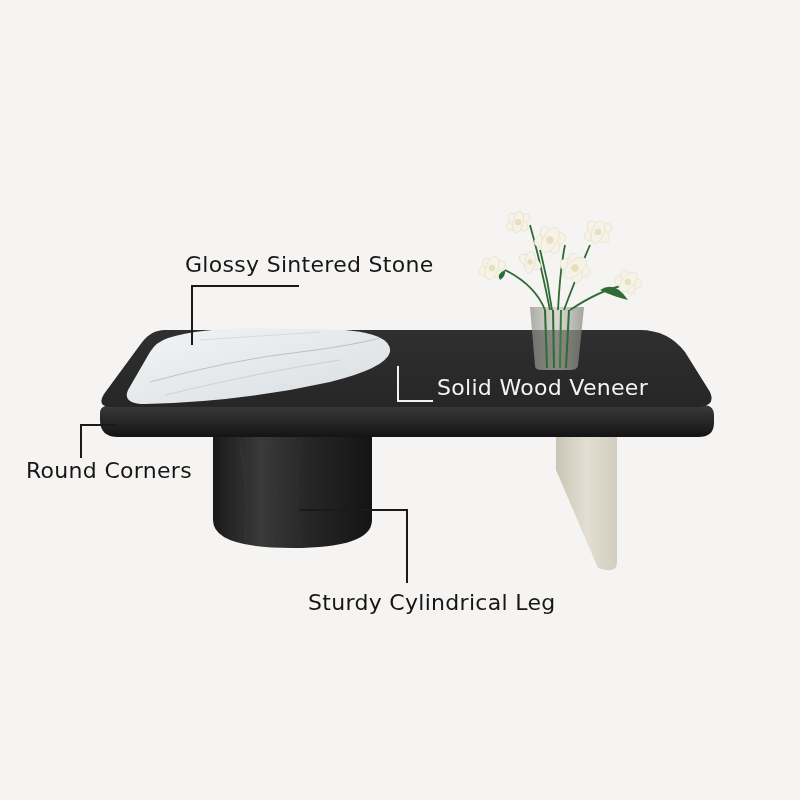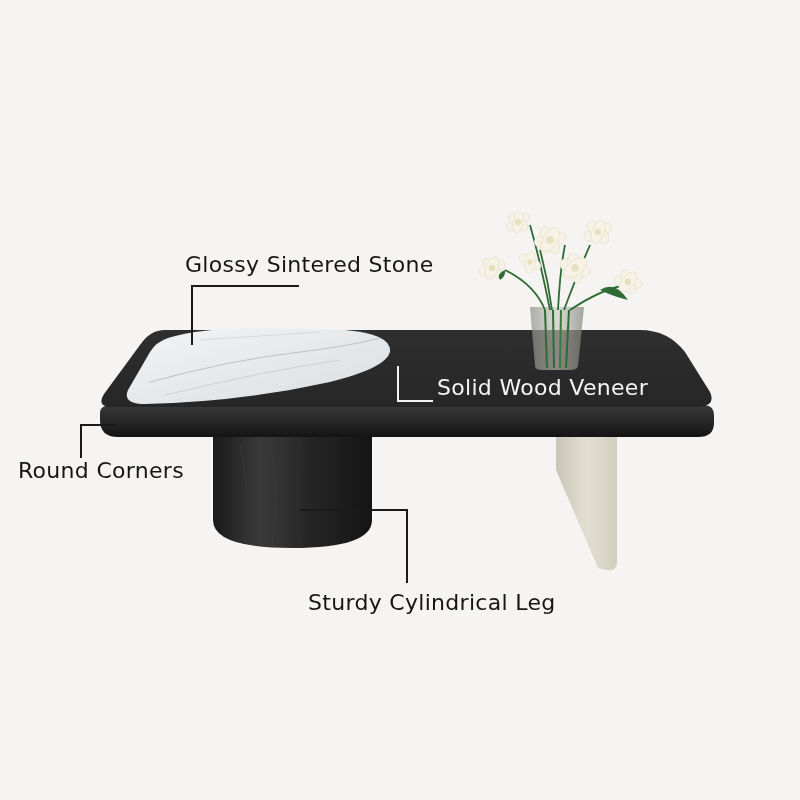--- a/index.html
+++ b/index.html
@@ -144,19 +144,19 @@
   <div class="label dark" style="left:185px; top:254px;">Glossy Sintered Stone</div>
   <div class="line dark" style="left:191px; top:285px; width:108px; height:2px;"></div>
   <div class="line dark" style="left:191px; top:285px; width:2px; height:60px;"></div>
 
   <div class="line light" style="left:397px; top:366px; width:2px; height:36px;"></div>
   <div class="line light" style="left:397px; top:400px; width:36px; height:2px;"></div>
   <div class="label light" style="left:437px; top:366px;margin-top:11px;">Solid Wood Veneer</div>
 
   <div class="line dark" style="left:80px; top:424px; width:36px; height:2px;"></div>
   <div class="line dark" style="left:80px; top:424px; width:2px; height:34px;"></div>
-  <div class="label dark" style="left:18px; top:460px;">Round Corners</div>
+  <div class="label dark" style="left:26px; top:460px;">Round Corners</div>
 
   <div class="line dark" style="left:300px; top:509px; width:108px; height:2px;"></div>
   <div class="line dark" style="left:406px; top:509px; width:2px; height:74px;"></div>
   <div class="label dark" style="left:297px; top:592px;margin-left:11px;">Sturdy Cylindrical Leg</div>
 
 </div>
 
 </body></html>

